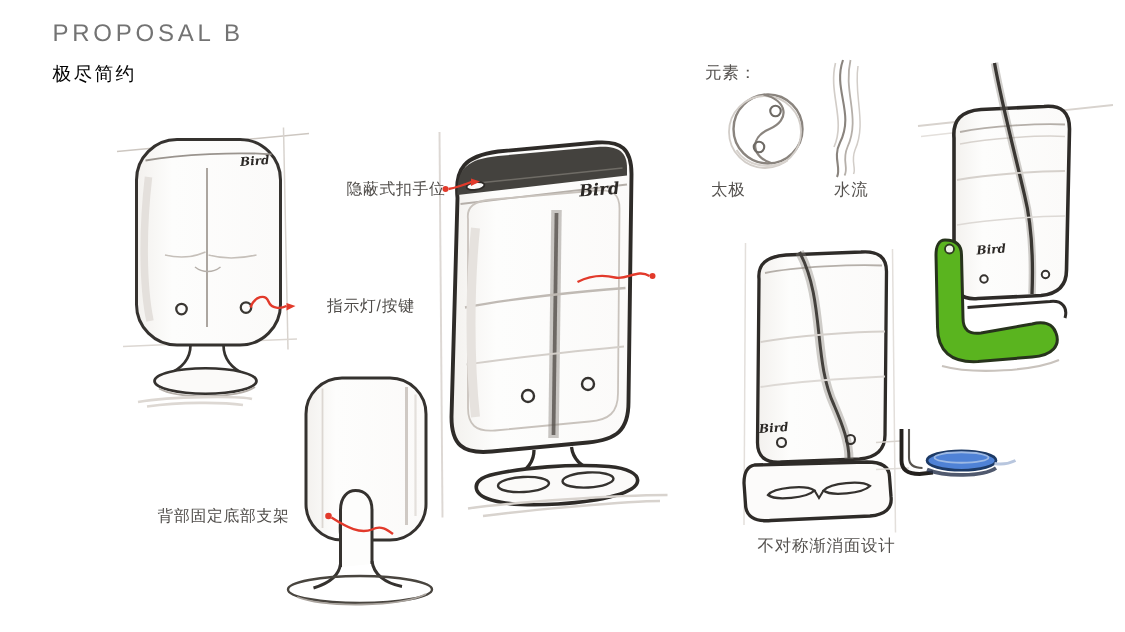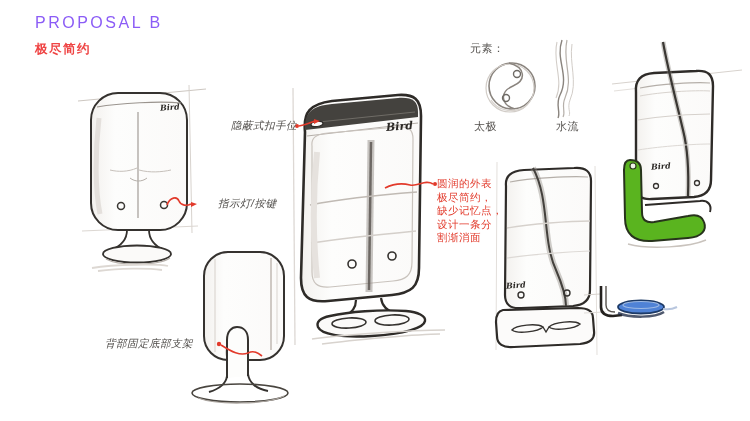--- a/index.html
+++ b/index.html
@@ -3,27 +3,27 @@
 <meta charset="utf-8">
 <style>
   html,body{margin:0;padding:0;background:#ffffff;}
   #board{
     position:relative;width:750px;height:421px;background:#ffffff;
     font-family:"Liberation Sans","DejaVu Sans",sans-serif;overflow:hidden;
   }
   #sketch-svg{position:absolute;left:0;top:0;z-index:1;}
   .txt{position:absolute;z-index:2;}
   .title{
-    font-size:16px;letter-spacing:2.5px;color:#8b5cf6;font-weight:400;
+    font-size:16px;letter-spacing:2.5px;color:#737373;font-weight:400;
   }
   .subtitle{
-    font-size:12.5px;letter-spacing:1.5px;color:#ef4444;font-weight:bold;
+    font-size:12.5px;letter-spacing:1.5px;color:#000000;
   }
   .label{
-    font-size:10.5px;color:#4f4c49;letter-spacing:0.5px;white-space:nowrap;font-style:italic;
+    font-size:10.5px;color:#4f4c49;letter-spacing:0.5px;white-space:nowrap;
   }
   .caption{
     font-size:11px;color:#55524f;letter-spacing:0.5px;white-space:nowrap;
   }
   .note{
     font-size:10.5px;color:#e23a2b;line-height:13.5px;letter-spacing:0.5px;
     white-space:pre-line;
   }
   .logo{
     font-family:"DejaVu Serif","Liberation Serif",serif;
@@ -179,28 +179,24 @@
       <path d="M433,184 C425,179 418,187 410,185 C402,183 393,184 385,188" stroke="#e23a2b" stroke-width="1.6" fill="none"></path>
     </g>
   </svg>
 
   <div class="txt title" style="left:35px;top:14px">PROPOSAL B</div>
   <div class="txt subtitle" style="left:35px;top:41px">极尽简约</div>
 
   <div class="txt label" style="left:231px;top:119px">隐蔽式扣手位</div>
   <div class="txt label" style="left:218px;top:197px">指示灯/按键</div>
   <div class="txt label" style="left:105px;top:337px">背部固定底部支架</div>
-  <div class="txt note" style="left:437px;top:177px">圆润的外表
-极尽简约，
-缺少记忆点，
-设计一条分
-割渐消面</div>
 
   <div class="txt caption" style="left:470px;top:41px">元素：</div>
   <div class="txt caption" style="left:474px;top:119px">太极</div>
   <div class="txt caption" style="left:556px;top:119px">水流</div>
 
+  <div class="txt caption" style="left:505px;top:356px">不对称渐消面设计</div>
 
   <span class="txt logo" style="left:160px;top:102px;font-size:8px">Bird</span>
   <span class="txt logo" style="left:386px;top:120px;font-size:11px">Bird</span>
   <span class="txt logo" style="left:506px;top:280px;font-size:8px">Bird</span>
   <span class="txt logo" style="left:651px;top:161px;font-size:8px">Bird</span>
 </div>
 
 </body></html>

